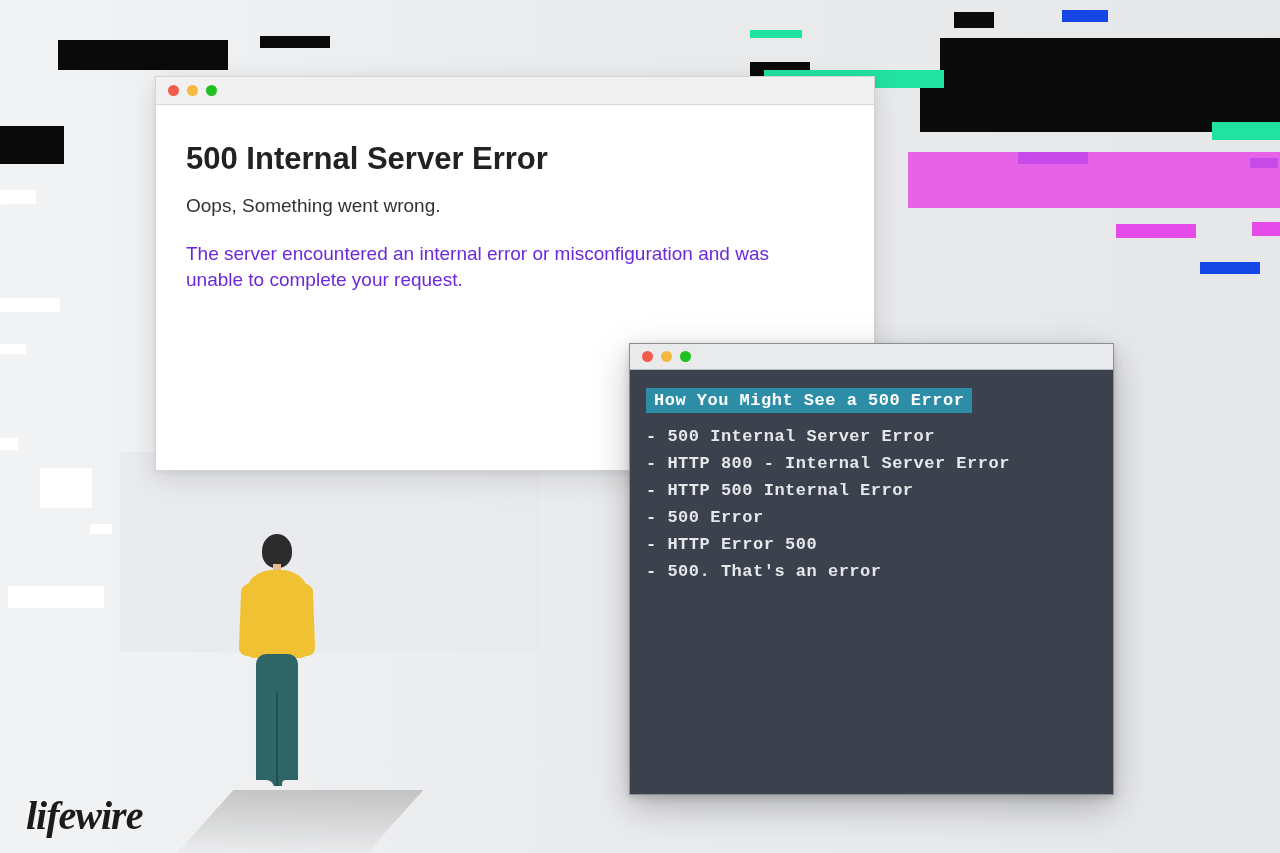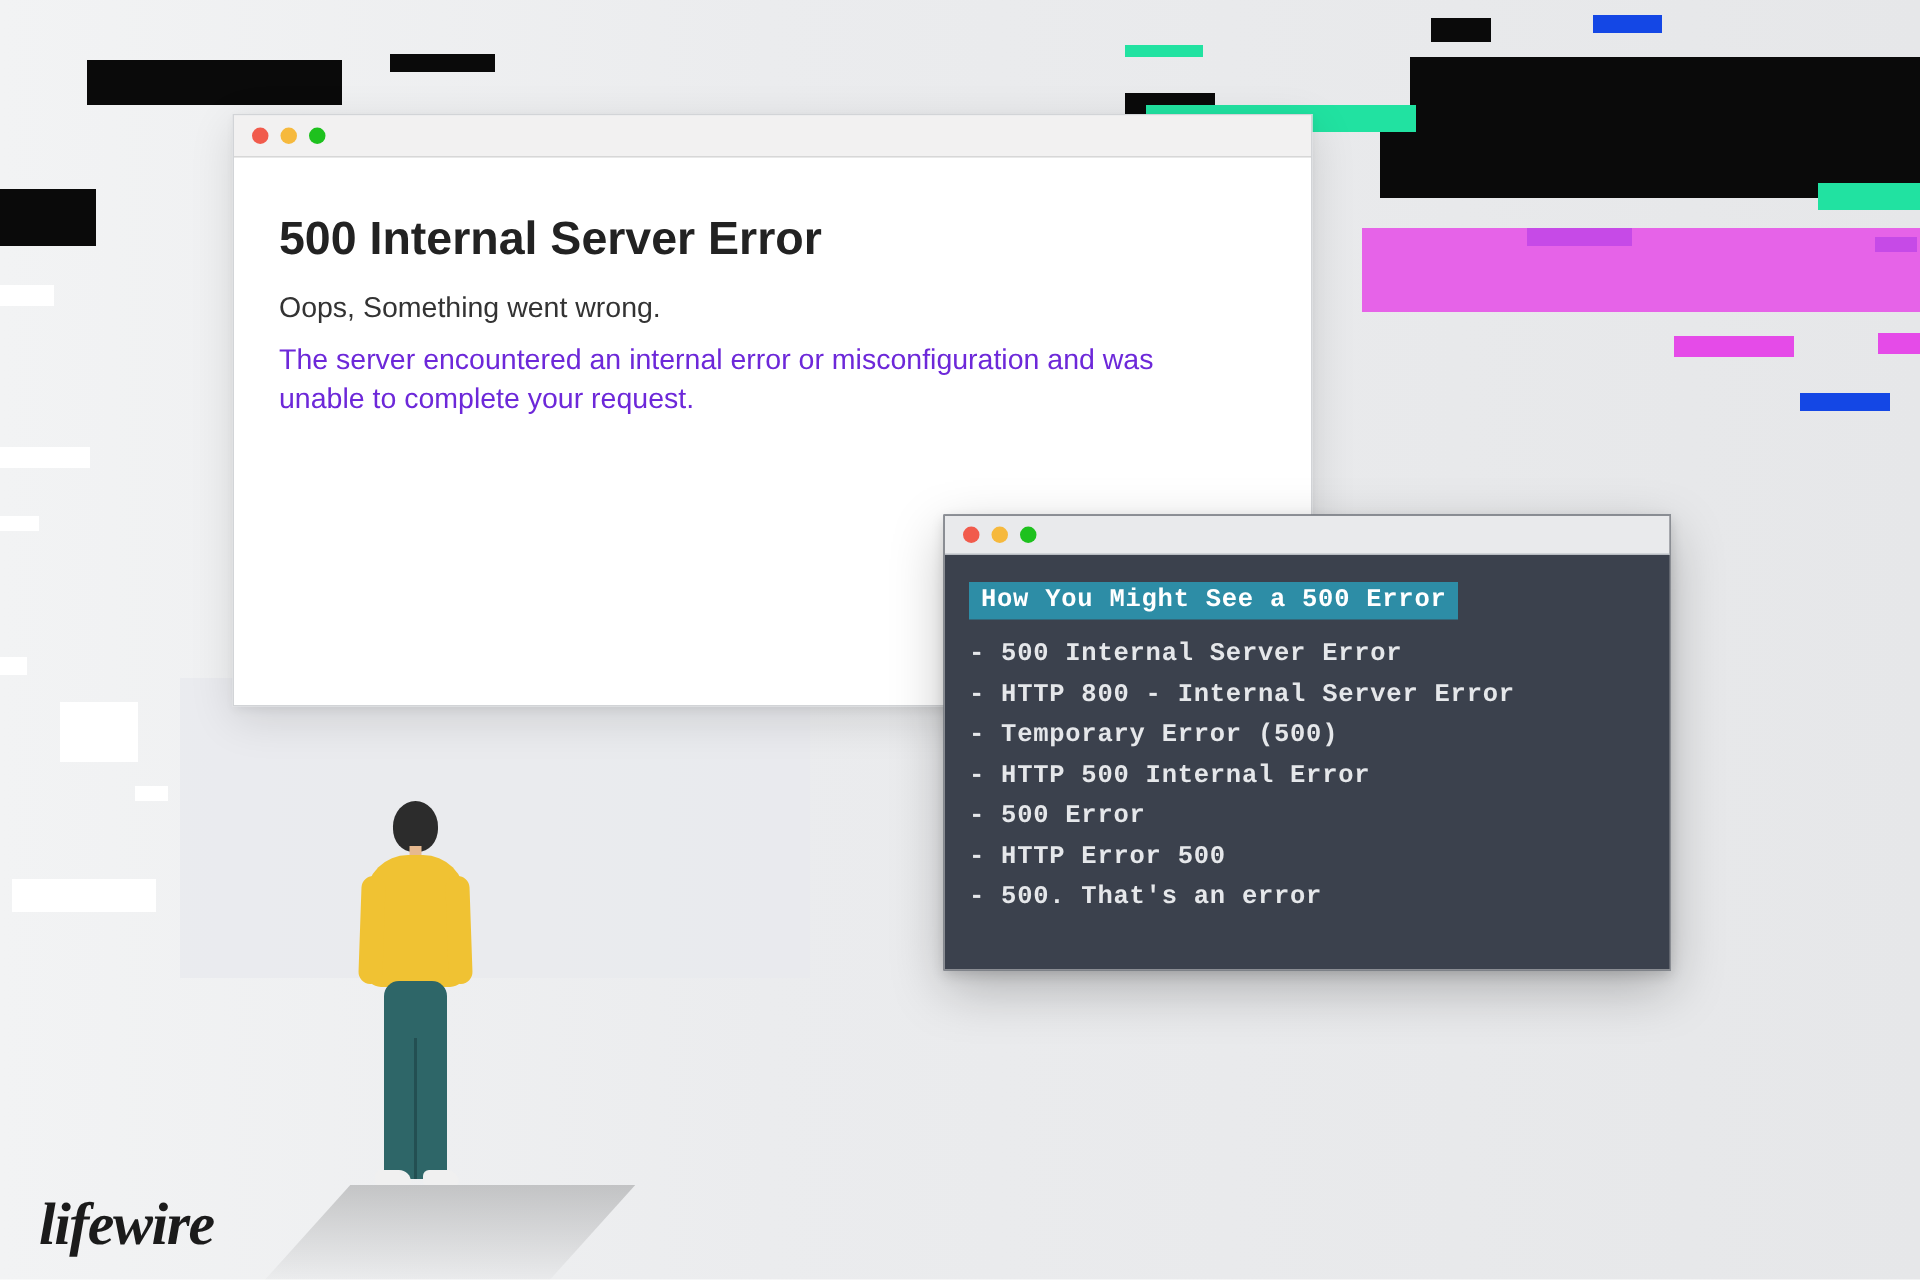--- a/index.html
+++ b/index.html
@@ -41,36 +41,36 @@
   .browser-body { padding: 36px 30px; }
   .err-title {
     font-size: 31px;
     font-weight: 700;
     color: #222;
     margin-bottom: 18px;
   }
   .err-sub {
     font-size: 19px;
     color: #333;
-    margin-bottom: 11px;
+    margin-bottom: 24px;
   }
   .err-desc {
     font-size: 19px;
     color: #6d28d9;
     line-height: 1.38;
     max-width: 640px;
   }
 
   
   .term-window {
     position: absolute;
     left: 629px;
     top: 343px;
     width: 485px;
-    height: 304px;
+    height: 452px;
     background: #3b414d;
     border: 1px solid #8a8d93;
     box-shadow: 0 12px 34px rgba(0,0,0,0.25), 0 3px 8px rgba(0,0,0,0.15);
   }
   .term-bar {
     height: 26px;
     background: #e9eaec;
     border-bottom: 1px solid #b8bcc2;
     display: flex;
     align-items: center;
@@ -245,21 +245,20 @@
   <div class="term-bar">
     <span class="dot red"></span>
     <span class="dot yellow"></span>
     <span class="dot green"></span>
   </div>
   <div class="term-body">
     <div class="term-title">How You Might See a 500 Error</div>
     <ul class="term-list">
       <li>500 Internal Server Error</li>
       <li>HTTP 800 - Internal Server Error</li>
-      <li>Temporary Error (500)</li>
       <li>HTTP 500 Internal Error</li>
       <li>500 Error</li>
       <li>HTTP Error 500</li>
       <li>500. That's an error</li>
     </ul>
   </div>
 </div>
 
 <div class="shadow"></div>
 <div class="person">

